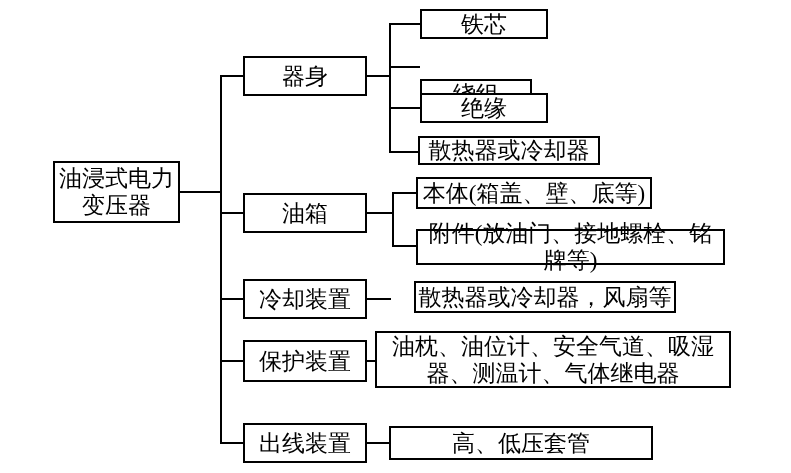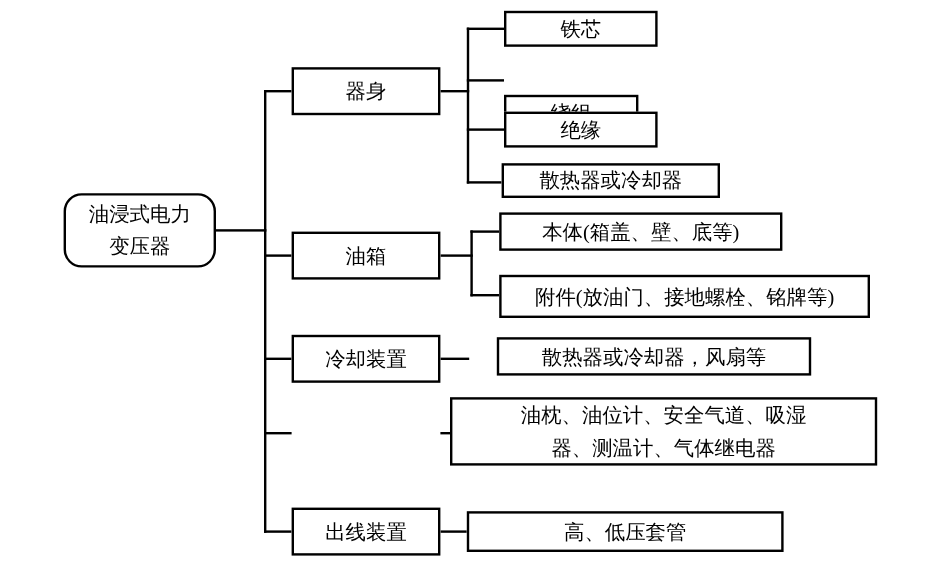--- a/index.html
+++ b/index.html
@@ -18,30 +18,30 @@
   }
   .node {
     position: absolute;
     border: 2px solid #000000;
     background: #ffffff;
     display: flex;
     align-items: center;
     justify-content: center;
     text-align: center;
     white-space: pre-line;
-    font-size: 17px;
+    font-size: 23px;
     line-height: 27px;
     box-sizing: border-box;
   }
   .line {
     position: absolute;
     background: #000000;
   }
   
-  .n-root        { left: 53px;  top: 161px; width: 127px; height: 62px; border-radius: 15px; }
+  .n-root        { left: 53px;  top: 161px; width: 127px; height: 62px; }
   .n-body        { left: 243px; top: 56px;  width: 124px; height: 40px; }
   .n-oiltank     { left: 243px; top: 193px; width: 124px; height: 40px; }
   .n-cooling     { left: 243px; top: 279px; width: 124px; height: 40px; }
   .n-protection  { left: 243px; top: 340px; width: 124px; height: 42px; }
   .n-outlet      { left: 243px; top: 423px; width: 124px; height: 40px; }
   .n-core        { left: 420px; top: 9px;   width: 128px; height: 30px; }
   .n-winding     { left: 420px; top: 52px;  width: 112px; height: 30px; margin-top: 27px; }
   .n-insulation  { left: 420px; top: 93px;  width: 128px; height: 30px; }
   .n-leads       { left: 418px; top: 136px; width: 182px; height: 29px; }
   .n-tankbody    { left: 416px; top: 177px; width: 236px; height: 32px; }
@@ -96,20 +96,21 @@
   <div class="line l-cool-out"></div>
   <div class="line l-prot-out"></div>
   <div class="line l-outlet-out"></div>
 
   <div class="node n-root">油浸式电力
 变压器</div>
 
   <div class="node n-body">器身</div>
   <div class="node n-oiltank">油箱</div>
   <div class="node n-cooling">冷却装置</div>
+  <div class="node n-protection">保护装置</div>
   <div class="node n-outlet">出线装置</div>
 
   <div class="node n-core">铁芯</div>
   <div class="node n-winding">绕组</div>
   <div class="node n-insulation">绝缘</div>
   <div class="node n-leads">散热器或冷却器</div>
   <div class="node n-tankbody">本体(箱盖、壁、底等)</div>
   <div class="node n-tankacc">附件(放油门、接地螺栓、铭牌等)</div>
   <div class="node n-radiator">散热器或冷却器，风扇等</div>
   <div class="node n-protectors">油枕、油位计、安全气道、吸湿

